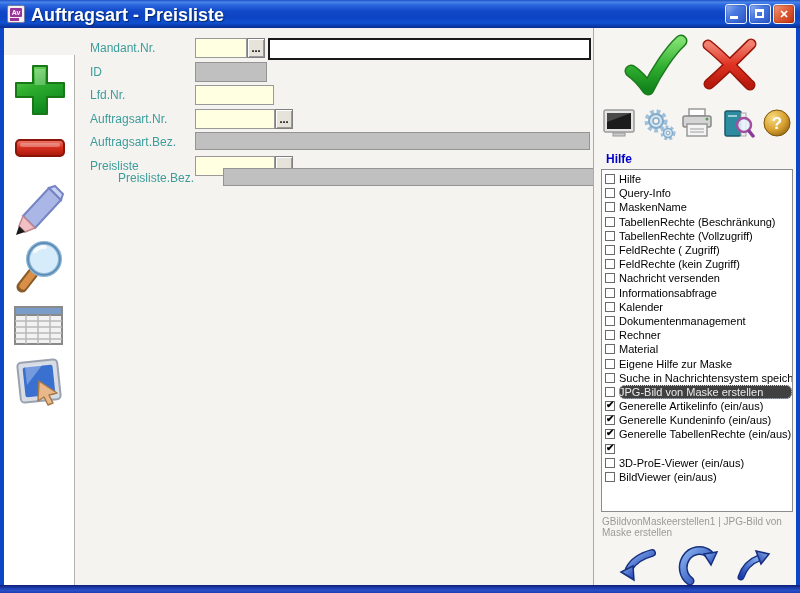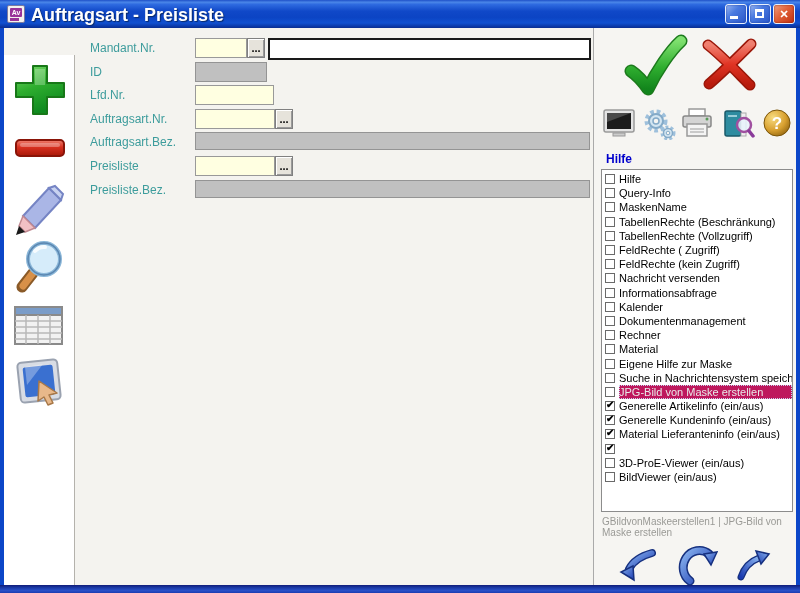--- a/index.html
+++ b/index.html
@@ -40,21 +40,21 @@
   
   .rpanel{position:absolute;left:589px;top:0;width:203px;height:557px;background:#f6f5f2;border-left:1px solid #aaa;}
   .bigbtn{position:absolute;cursor:pointer;}
   .ticon{position:absolute;top:80px;cursor:pointer;}
   .help-title{position:absolute;left:12px;top:124px;font-size:12px;font-weight:bold;color:#0000cc;}
   .listbox{position:absolute;left:7px;top:141px;width:192px;height:343px;background:#fff;border:1px solid #8c8c8c;overflow:hidden;padding-top:2px;}
   .cb-item{display:flex;align-items:center;height:14.2px;padding-left:3px;cursor:pointer;}
   .cb-box{width:10px;height:10px;background:#fff;border:1px solid #6a6a6a;margin-right:4px;flex:none;position:relative;}
   .cb-box.on::before{content:"\2714";position:absolute;left:0px;top:-3px;font-size:10px;color:#000;font-weight:bold;}
   .cb-label{font-size:11px;color:#000;white-space:nowrap;line-height:14px;flex:1;}
-  .cb-item.sel .cb-label{background:#be185d;color:#e9e9e9;outline:1px dotted #c9d4f2;outline-offset:-1px;}
+  .cb-item.sel .cb-label{background:#404040;color:#e9e9e9;outline:1px dotted #c9d4f2;outline-offset:-1px;border-radius:6px;}
   .rfooter{position:absolute;left:8px;top:488px;width:190px;font-size:10px;color:#9a9a96;line-height:11px;}
   .arrowbtn{position:absolute;top:520px;cursor:pointer;}
 </style>
 </head>
 <body>
 
 <div class="win">
 
   <div class="titlebar">
     <div class="tb-icon">
@@ -188,21 +188,21 @@
       </div>
 
       <div class="frow" style="top:128px;">
         <span class="flabel">Preisliste</span>
         <span class="fgroup" style="left:119px;">
           <input class="yellow" style="width: 80px;" value="">
           <button class="dots">...</button>
         </span>
       </div>
 
-      <div class="frow" style="top:152px;">
+      <div class="frow" style="top:140px;margin-left:28px;">
         <span class="flabel">Preisliste.Bez.</span>
         <span class="fgroup" style="left:119px;">
           <input class="grayl" style="width: 395px;" readonly="" value="">
         </span>
       </div>
 
     </div>
 
     <div class="rpanel">
 
@@ -374,21 +374,21 @@
     <span class="cb-label">Generelle Artikelinfo (ein/aus)</span>
   </div>
 
   <div class="cb-item">
     <span class="cb-box on"></span>
     <span class="cb-label">Generelle Kundeninfo (ein/aus)</span>
   </div>
 
   <div class="cb-item">
     <span class="cb-box on"></span>
-    <span class="cb-label">Material Lieferanteninfo (ein/aus)</span>
+    <span class="cb-label">Generelle TabellenRechte (ein/aus)</span>
   </div>
 
   <div class="cb-item">
     <span class="cb-box on"></span>
   </div>
 
   <div class="cb-item">
     <span class="cb-box"></span>
     <span class="cb-label">3D-ProE-Viewer (ein/aus)</span>
   </div>

